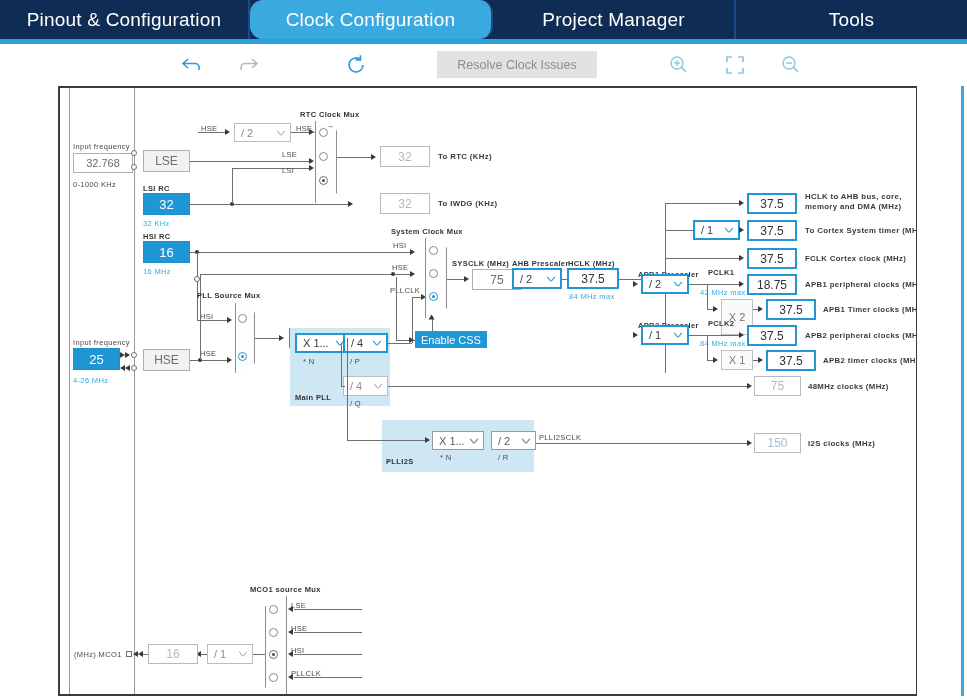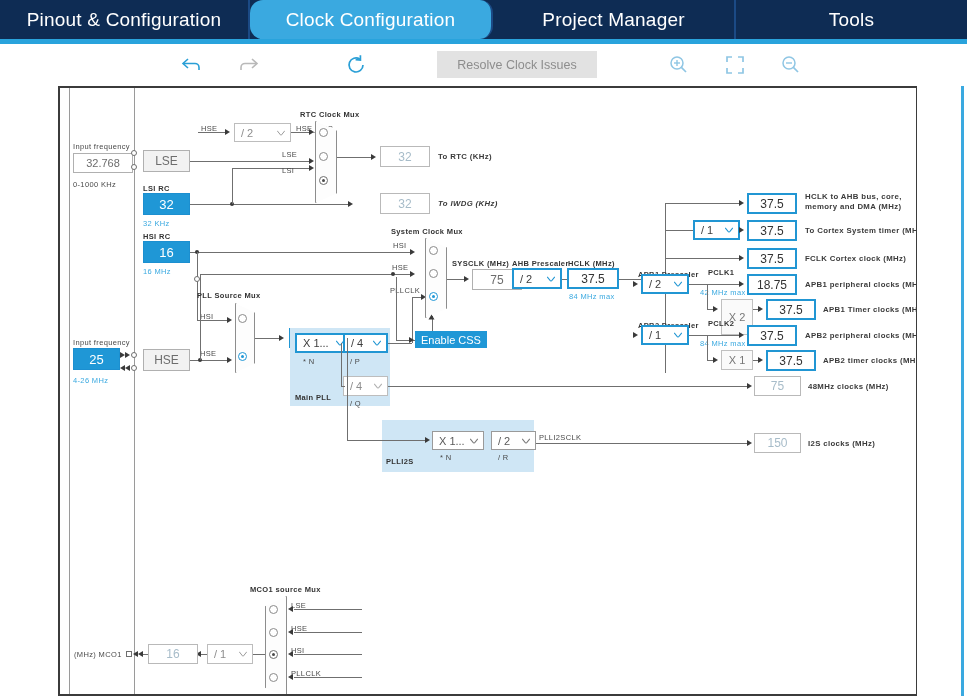--- a/index.html
+++ b/index.html
@@ -327,21 +327,21 @@
   <div class="radio" style="left:259px; top:40px;"></div>
   <div class="radio" style="left:259px; top:64px;"></div>
   <div class="radio ongrey" style="left:259px; top:88px;"></div>
 
   <div class="w wh" style="left:277px; top:69px; width:35px;"></div>
   <div class="arrow" style="left:311px; top:65.5px;"></div>
   <div class="vbox grey" style="left:320px; top:58px; width:50px; height:21px;">32</div>
   <div class="lbl out" style="left:378px; top:64px;">To RTC (KHz)</div>
 
   <div class="vbox grey" style="left:320px; top:105px; width:50px; height:21px;">32</div>
-  <div class="lbl out" style="left:378px; top:111px;font-style:italic;">To IWDG (KHz)</div>
+  <div class="lbl out" style="left:378px; top:111px;">To IWDG (KHz)</div>
 
   <div class="lbl bold" style="left:83px; top:144px;">HSI RC</div>
   <div class="vbox fill" style="left:83px; top:153px; width:47px; height:22px;">16</div>
   <div class="lbl blue" style="left:83px; top:179px;">16 MHz</div>
 
   <div class="w wh" style="left:130px; top:164px; width:221px;"></div>
   <div class="dot" style="left:135px; top:162px;"></div>
   <div class="arrow" style="left:350px; top:160.5px;"></div>
   <div class="lbl" style="left:333px; top:153px;">HSI</div>
 

